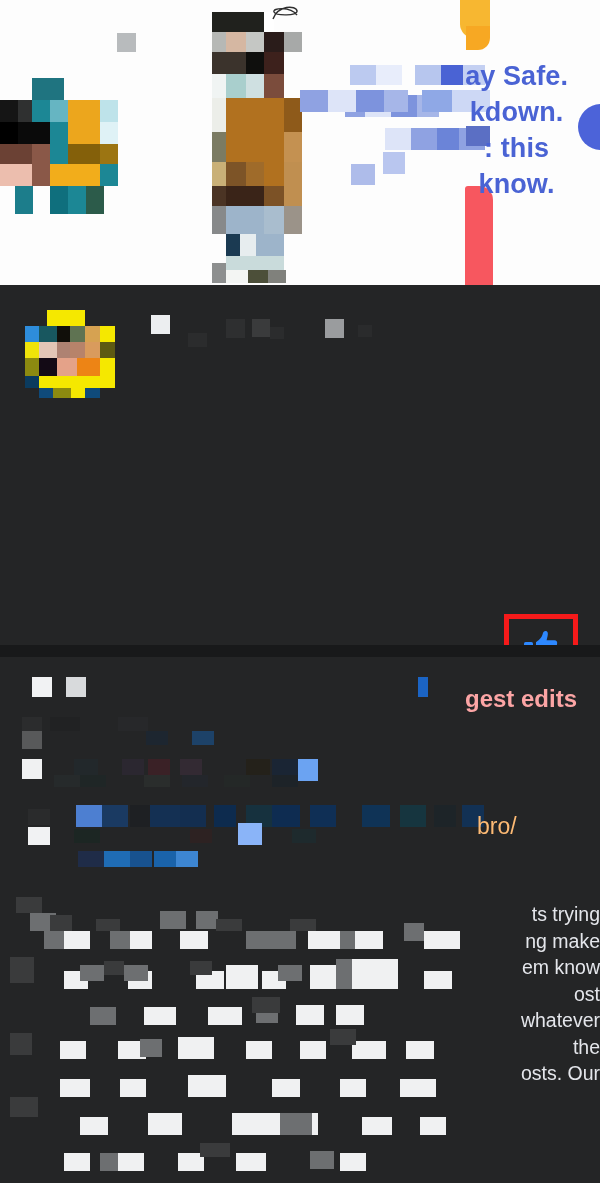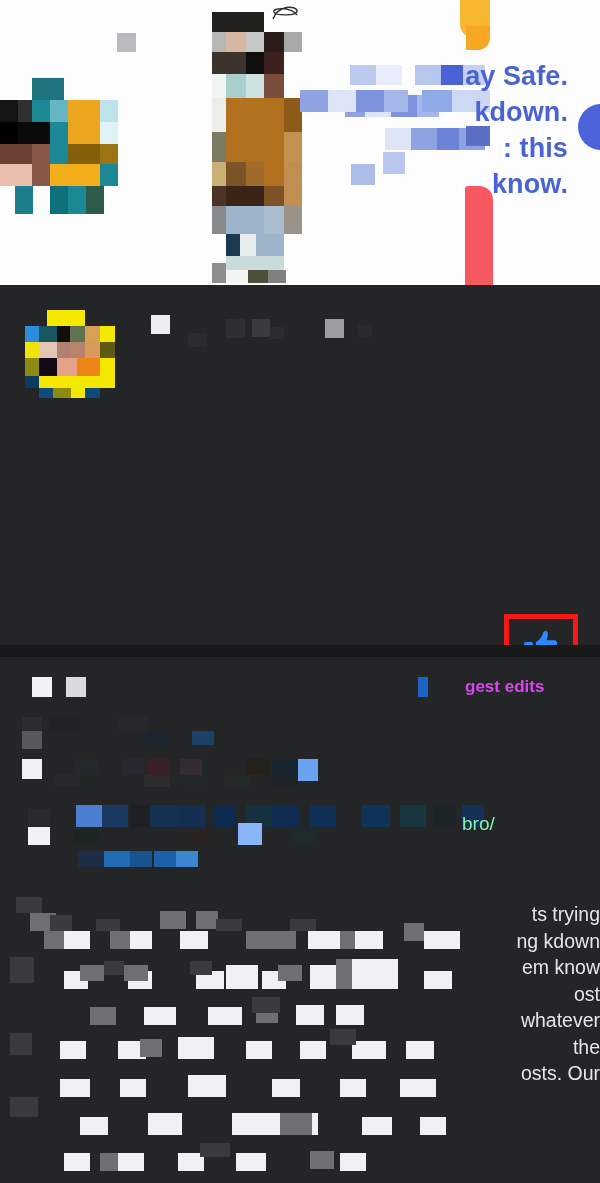--- a/index.html
+++ b/index.html
@@ -11,21 +11,21 @@
   }
 
   
   #cover {
     position:absolute; left:0; top:0; width:600px; height:285px;
     background:#fdfdfd; overflow:hidden;
   }
   .mos { position:absolute; }
   #cover-text {
     position:absolute; right:32px; top:58px;
-    text-align:right; color:#4a63d4;
+    text-align:center; color:#4a63d4;
     font-size:27px; line-height:36px; font-weight:700;
     letter-spacing:.1px; white-space:nowrap;
   }
   #cover-text div { overflow:hidden; }
   .yellow-shape {
     position:absolute; left:460px; top:-14px; width:30px; height:52px;
     background:#f7b731; border-bottom-left-radius:14px; border-bottom-right-radius:4px;
   }
   .yellow-shape2 {
     position:absolute; left:466px; top:26px; width:24px; height:24px;
@@ -93,27 +93,27 @@
   #tabs { position:absolute; left:0; top:596px; width:600px; height:42px; }
   #tab-mosaic { position:absolute; left:12px; top:4px; width:450px; height:30px; }
   .tab-label { position:absolute; color:#b0b3b8; font-size:19px; white-space:nowrap; }
   #tab-partial { left:470px; top:5px; }
   #tab-events { left:527px; top:5px; }
 
   
   #edits-row { position:absolute; left:0; top:12px; width:600px; height:40px; }
   #edits-mosaic { position:absolute; left:28px; top:4px; width:400px; height:28px; }
   #edits-text {
-    position:absolute; left:465px; top:8px; color:#d946ef;
-    font-size:17px; font-weight:700; white-space:nowrap;
+    position:absolute; left:465px; top:16px; color:#fca5a5;
+    font-size:24px; font-weight:700; white-space:nowrap;
   }
   #link-mosaic { position:absolute; left:14px; top:60px; width:480px; height:150px; }
   #link-text {
-    position:absolute; left:462px; top:156px; color:#86efac;
-    font-size:19px; white-space:nowrap;
+    position:absolute; left:477px; top:156px; color:#fdba74;
+    font-size:23px; white-space:nowrap;
   }
 
   #body-mosaic { position:absolute; left:0; top:240px; width:470px; height:286px; }
   #body-text {
     position:absolute; left:470px; top:244px; width:130px;
     color:#e4e6eb; font-size:19.5px; line-height:26.5px;
     text-align:right; white-space:nowrap;
   }
   #watermark {
     position:absolute; left:522px; top:1205px; width:78px; height:22px;
@@ -504,21 +504,21 @@
         <rect x="252" y="100" width="28" height="16"></rect>
         <rect x="10" y="136" width="22" height="22"></rect>
         <rect x="330" y="132" width="26" height="16"></rect>
         <rect x="10" y="200" width="28" height="20"></rect>
         <rect x="200" y="246" width="30" height="14"></rect>
       </g>
     </svg>
 
     <div id="body-text">
       <div>ts trying</div>
-      <div>ng kdown</div>
+      <div>ng make</div>
       <div>em know</div>
       <div>ost</div>
       <div>whatever</div>
       <div>the</div>
       <div>osts. Our</div>
     </div>
   </div>
 </div>
 
 <div id="watermark">w.eval.com</div>

